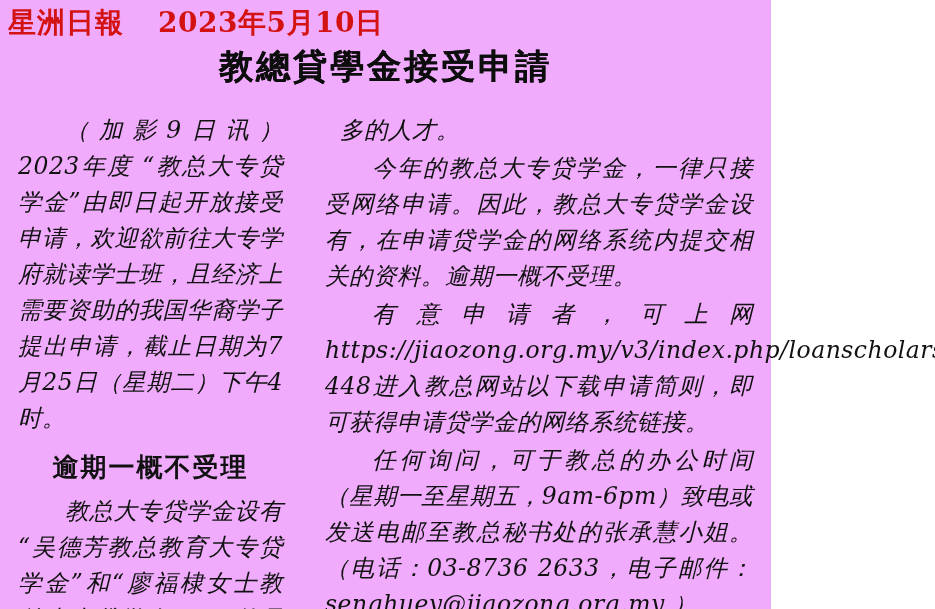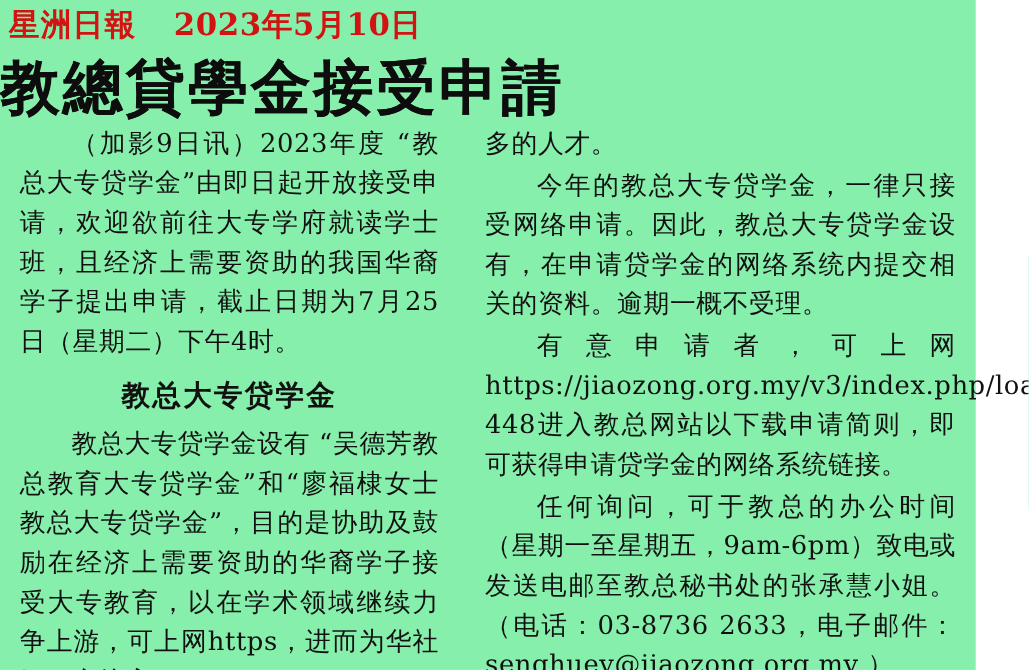--- a/index.html
+++ b/index.html
@@ -10,23 +10,23 @@
   body {
     width: 935px;
     height: 609px;
     overflow: hidden;
     font-family: "DejaVu Serif", "Liberation Serif", serif;
     color: #111111;
     position: relative;
   }
   .page {
     position: relative;
-    width: 887px;
+    width: 771px;
     height: 609px;
-    background: #86efac;
+    background: #f0abfc;
   }
 
   
   .masthead {
     position: absolute;
     left: 8px;
     top: 4px;
     display: flex;
     align-items: baseline;
     gap: 34px;
@@ -46,21 +46,22 @@
     letter-spacing: 0.5px;
     font-family: "DejaVu Serif", "Liberation Serif", serif;
   }
 
   
   .headline {
     position: absolute;
     left: 0;
     right: 0;
     top: 44px;
-    font-size: 54px;
+    text-align: center;
+    font-size: 34px;
     font-weight: 700;
     letter-spacing: 3px;
     color: #0d0d0d;
     font-family: "DejaVu Sans", "Liberation Sans", sans-serif;
     text-shadow: 0.5px 0 0 #0d0d0d;
   }
 
   
   .columns {
     position: absolute;
@@ -75,23 +76,25 @@
   }
   p.para {
     margin: 0 0 2px 0;
     font-size: 23.5px;
     line-height: 36px;
     text-indent: 2em;
     text-align: justify;
     text-justify: inter-character;
     letter-spacing: 0.5px;
     font-family: "DejaVu Serif", "Liberation Serif", serif;
+    font-style: italic;
   }
   p.para.noindent {
     text-indent: 0;
+    margin-left: 15px;
   }
   .subhead {
     margin: 14px 0 8px 0;
     font-size: 26px;
     font-weight: 700;
     text-align: center;
     letter-spacing: 2px;
     font-family: "DejaVu Sans", "Liberation Sans", sans-serif;
   }
   .url-run {
@@ -108,21 +111,21 @@
     <span class="paper-name">星洲日報</span>
     <span class="paper-date">2023年5月10日</span>
   </div>
 
   <div class="headline">教總貸學金接受申請</div>
 
   <div class="columns">
 
     <div class="col">
       <p class="para">（加影9日讯）2023年度 “教总大专贷学金”由即日起开放接受申请，欢迎欲前往大专学府就读学士班，且经济上需要资助的我国华裔学子提出申请，截止日期为7月25日（星期二）下午4时。</p>
-      <div class="subhead">教总大专贷学金</div>
+      <div class="subhead">逾期一概不受理</div>
       <p class="para">教总大专贷学金设有 “吴德芳教总教育大专贷学金”和“廖福棣女士教总大专贷学金”，目的是协助及鼓励在经济上需要资助的华裔学子接受大专教育，以在学术领域继续力争上游，可上网https，进而为华社及国家培育更</p>
     </div>
 
     <div class="col">
       <p class="para noindent">多的人才。</p>
       <p class="para">今年的教总大专贷学金，一律只接受网络申请。因此，教总大专贷学金设有，在申请贷学金的网络系统内提交相关的资料。逾期一概不受理。</p>
       <p class="para url-run">有意申请者，可上网https://jiaozong.org.my/v3/index.php/loanscholarship-448进入教总网站以下载申请简则，即可获得申请贷学金的网络系统链接。</p>
       <p class="para">任何询问，可于教总的办公时间（星期一至星期五，9am-6pm）致电或发送电邮至教总秘书处的张承慧小姐。（电话：03-8736 2633，电子邮件：senghuey@jiaozong.org.my ）。</p>
     </div>
 

